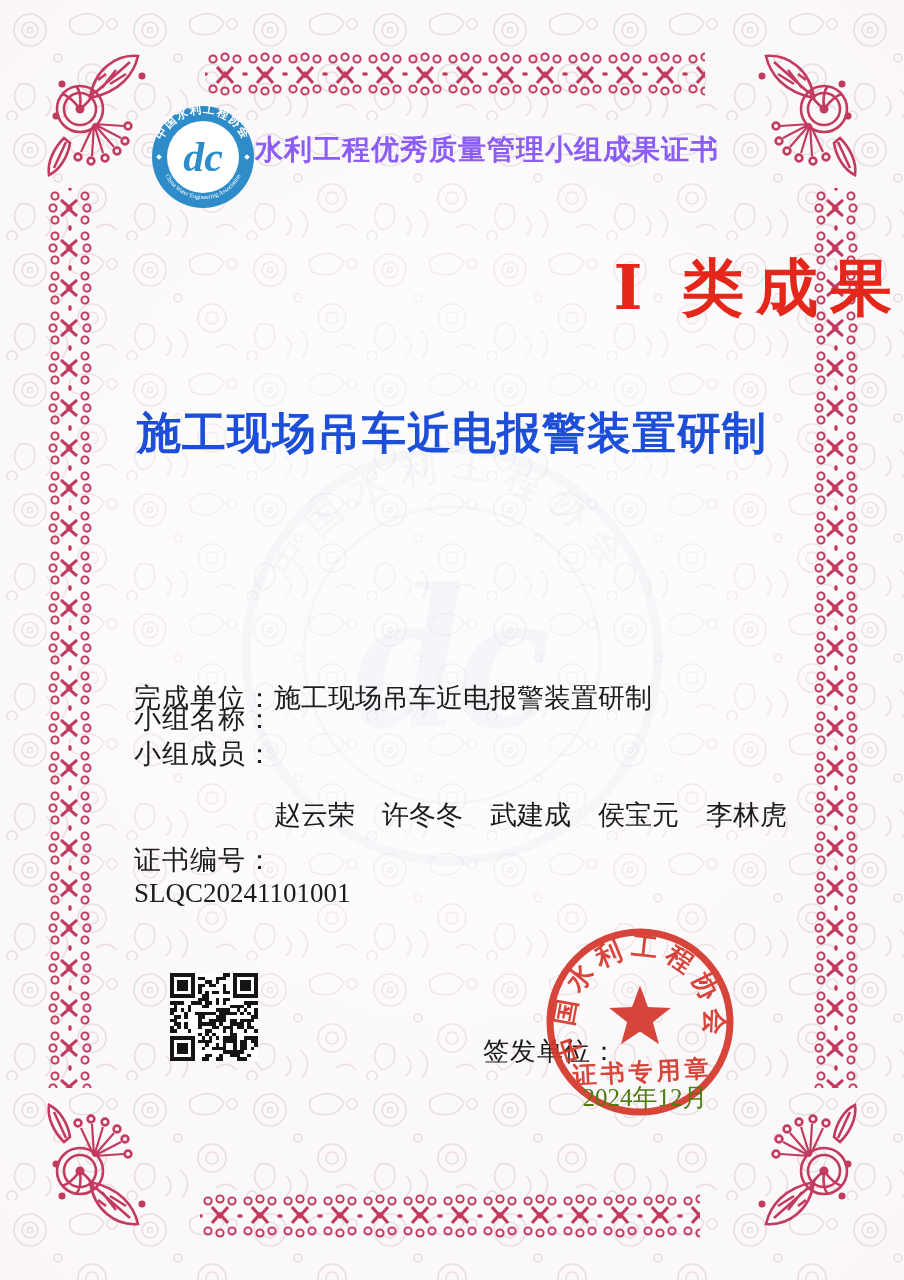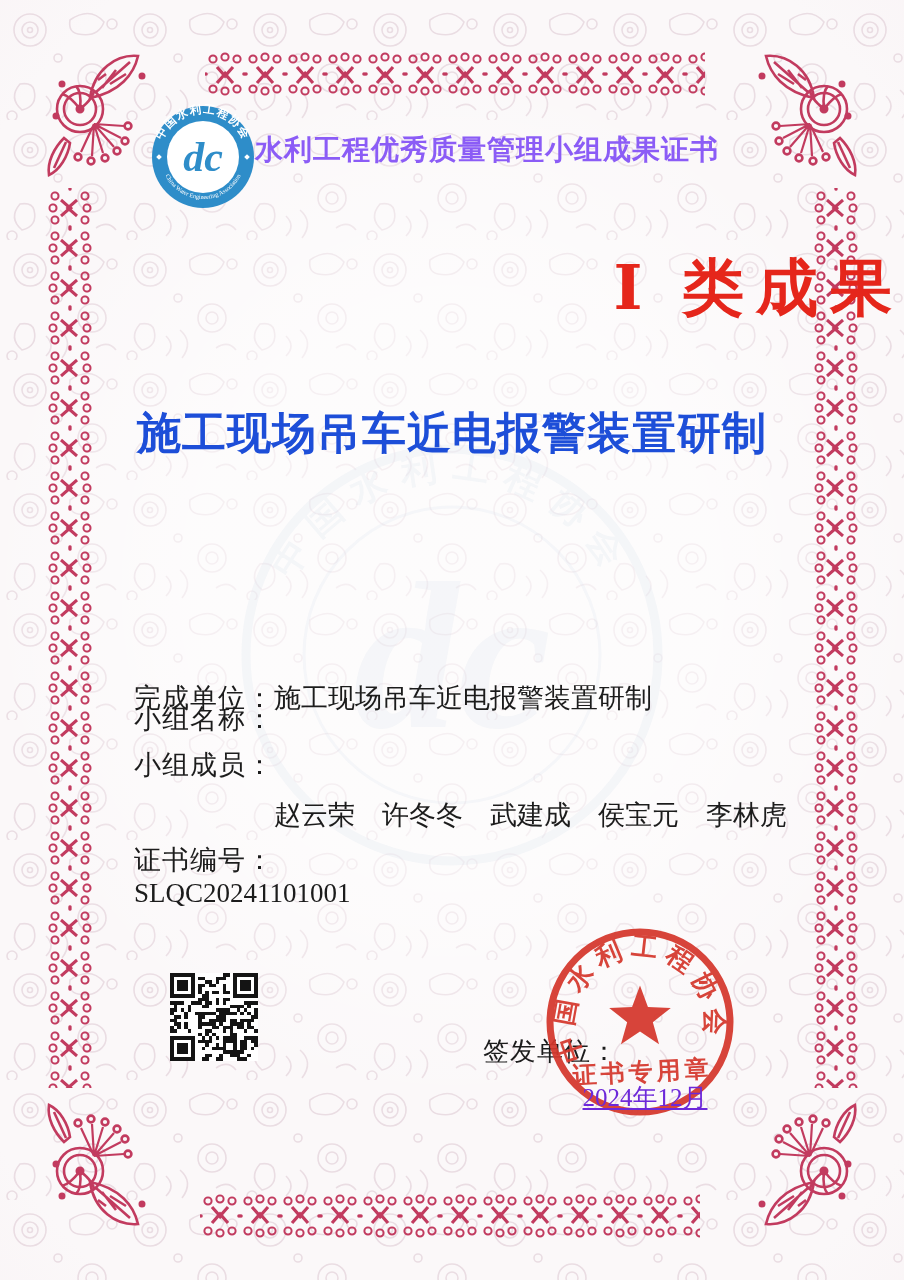--- a/index.html
+++ b/index.html
@@ -42,32 +42,32 @@
   .ach-title{
     position:absolute;left:0;top:404px;width:904px;z-index:3;
     font-size:44px;font-weight:bold;color:#1d4ed8;text-align:center;
     letter-spacing:1px;font-family:"Liberation Sans","DejaVu Sans",sans-serif;
   }
   .fields{position:absolute;left:134px;top:648px;width:660px;z-index:3;font-size:27px;}
   .frow{position:absolute;left:0;display:flex;white-space:nowrap;}
   .frow .lbl{letter-spacing:1px;}
   .frow.r1{top:0;margin-top:32px;}
   .frow.r2{top:53px;}
-  .frow.r3{top:99px;gap:36px;}
+  .frow.r3{top:88px;gap:36px;}
   .frow.r4{top:149px;}
   .frow.r5{top:194px;flex-direction:column;}
   .spacer{visibility:hidden;letter-spacing:1px;}
   .qr{position:absolute;left:170px;top:973px;z-index:3;}
   .issue-label{position:absolute;z-index:4;font-size:26px;letter-spacing:1px;}
   .issuer{left:483px;top:1034px;}
   .idate{left:483px;top:1082px;}
   .seal{position:absolute;left:540px;top:922px;z-index:5;opacity:.93;}
   .date-value{
     position:absolute;left:575px;top:1081px;width:140px;z-index:6;
-    font-size:25px;color:#6d28d9;text-align:center;white-space:nowrap;text-decoration:underline;
+    font-size:25px;color:#4d7c0f;text-align:center;white-space:nowrap;
   }
 </style>
 </head>
 <body>
 
 <div class="page">
 
   <svg class="bg-pattern" width="904" height="1280" aria-hidden="true">
     <defs>
       <pattern id="pz" width="120" height="120" patternUnits="userSpaceOnUse">

